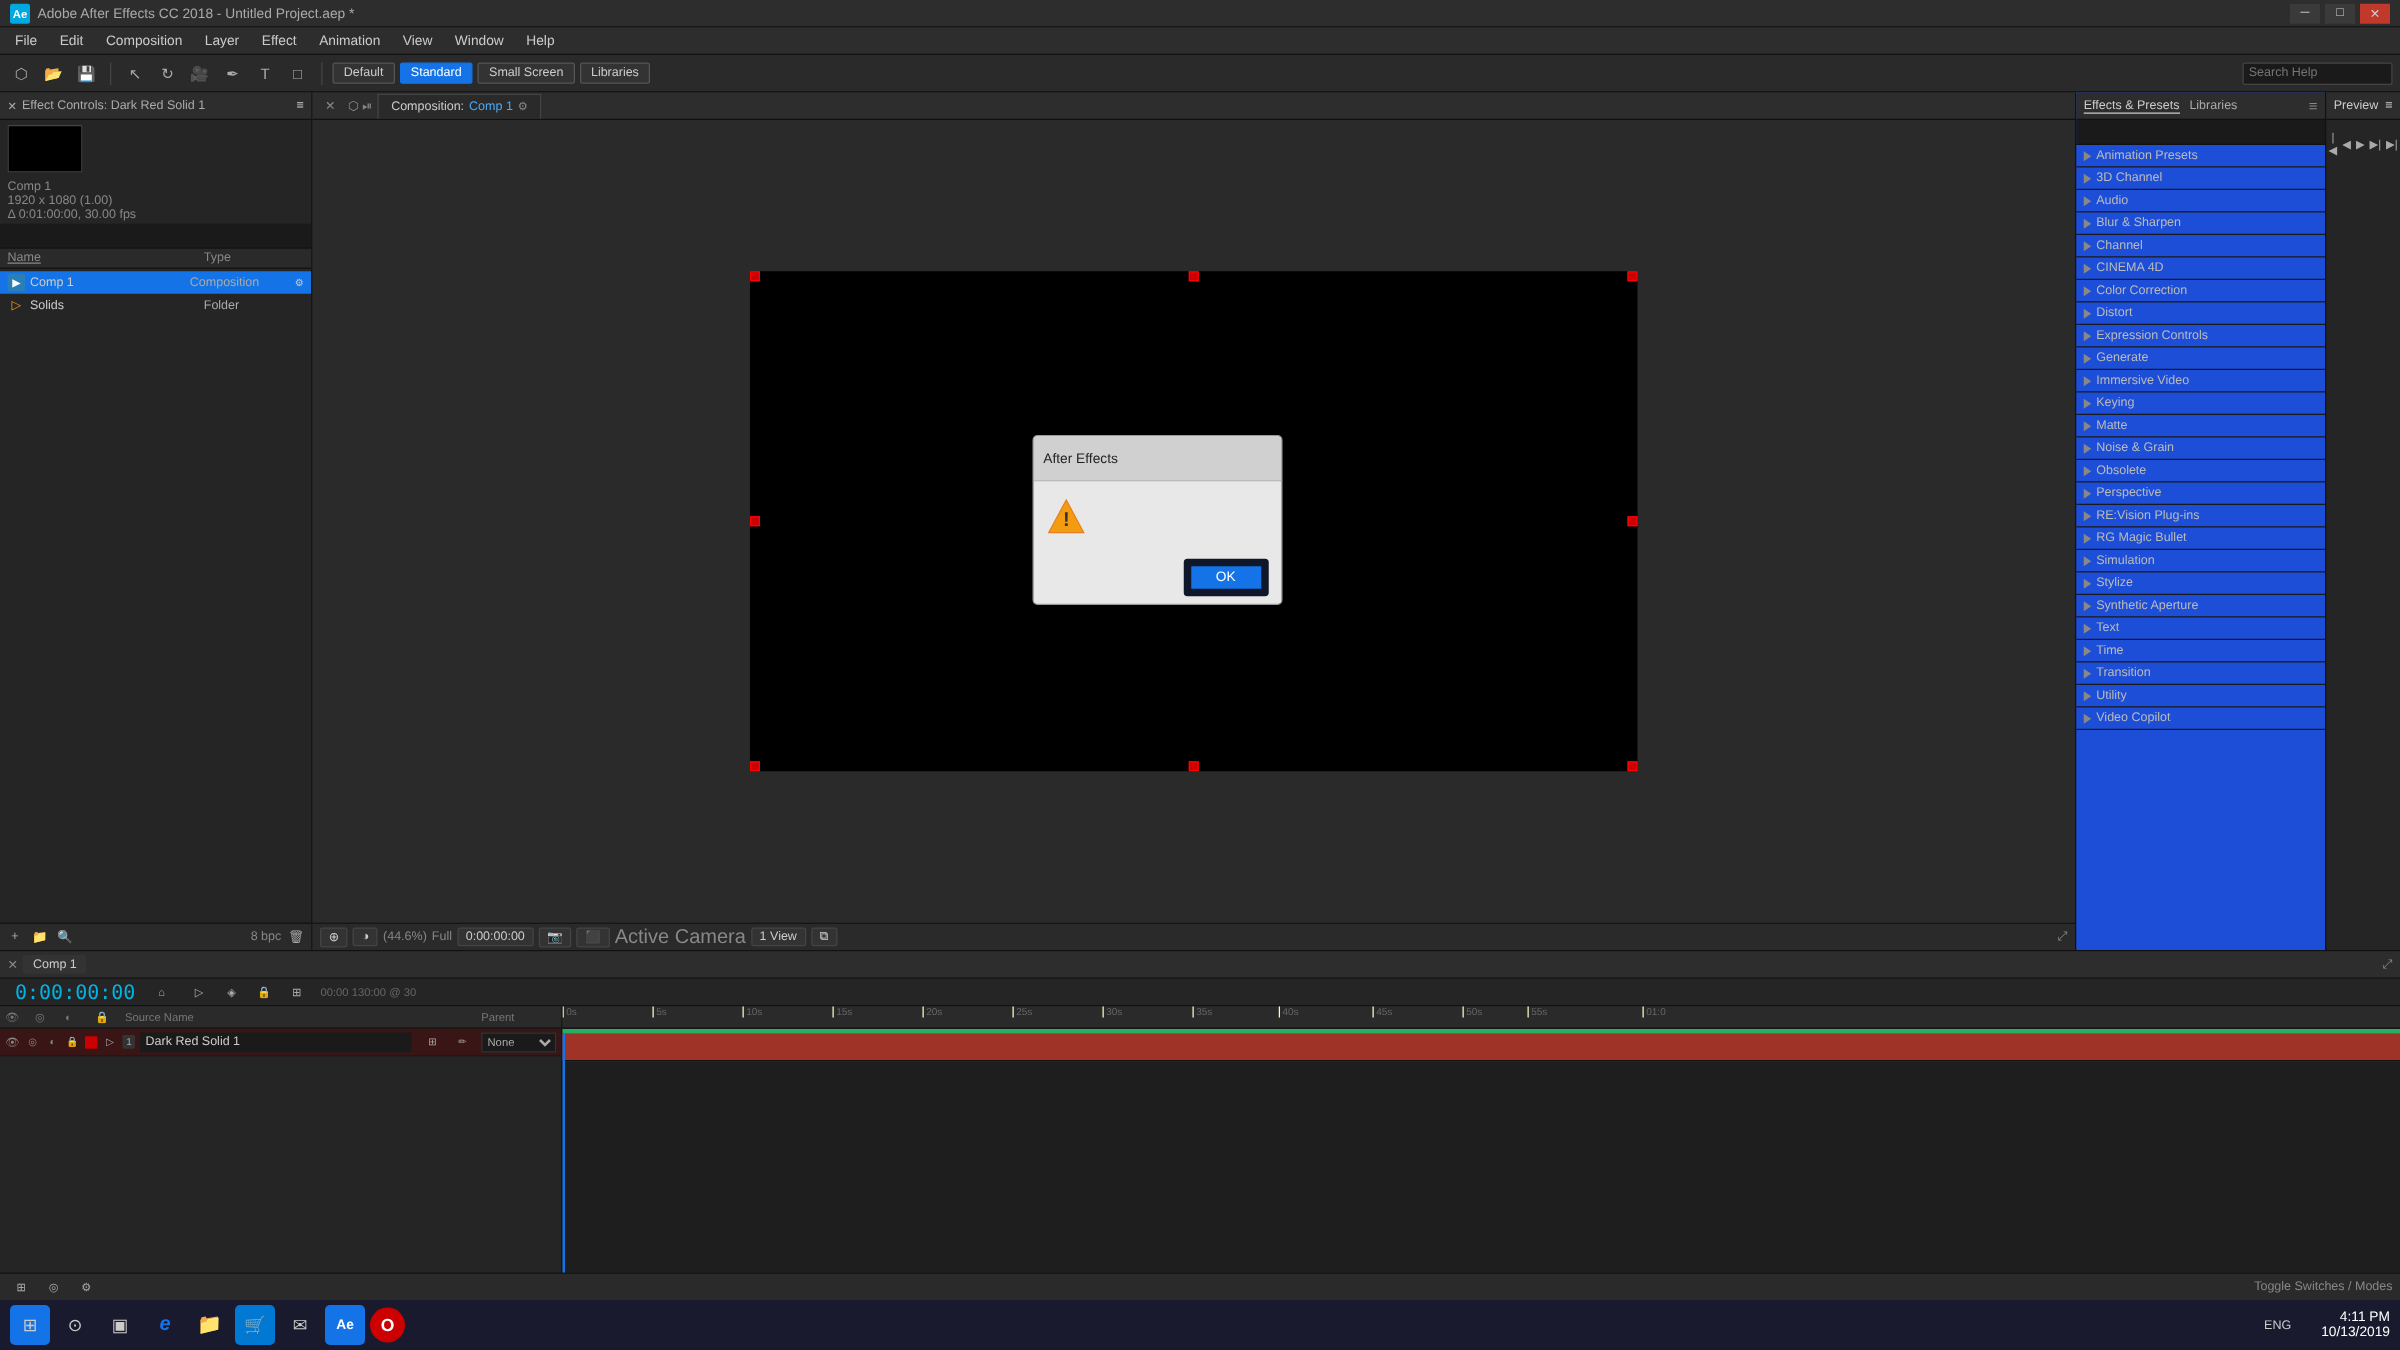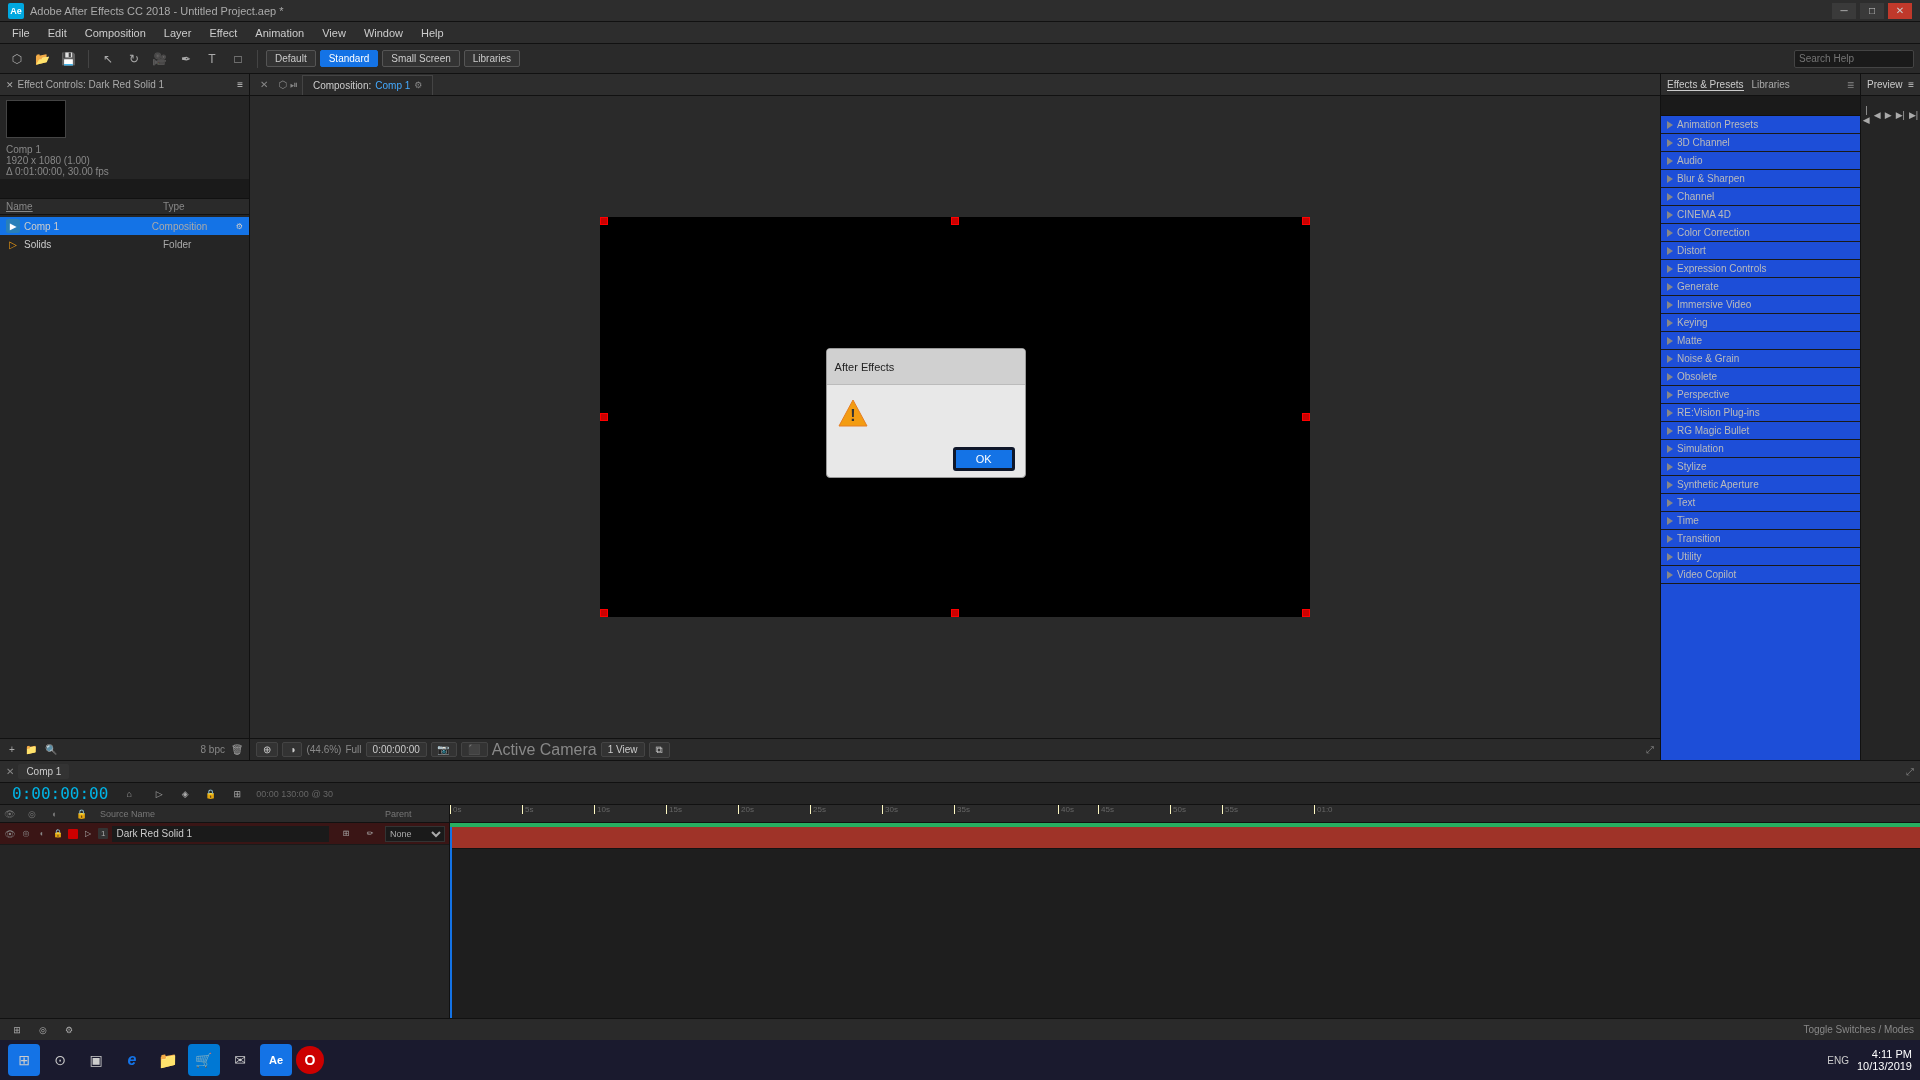--- a/index.html
+++ b/index.html
@@ -585,21 +585,21 @@
       line-height: 1.5;
     }
     #dialog-footer {
       padding: 6px 10px;
       display: flex;
       justify-content: flex-end;
     }
     #ok-button {
       padding: 3px 20px;
       background: #1473e6;
-      border: 3px solid #0f172a;
+      border: 6px solid #0f172a;
       border-radius: 3px;
       color: white;
       font-size: 11px;
       cursor: pointer;
     }
 
     
     #taskbar {
       position: fixed;
       bottom: 0;
@@ -620,21 +620,21 @@
       align-items: center;
       justify-content: center;
       border-radius: 4px;
       cursor: pointer;
       font-size: 16px;
     }
     #taskbar-right {
       margin-left: auto;
       display: flex;
       align-items: center;
-      gap: 8px;
+      gap: 24px;
       font-size: 10px;
       color: #ccc;
     }
     #clock {
       text-align: right;
       font-size: 11px;
       color: white;
     }
 
     
@@ -994,21 +994,21 @@
       <div id="ruler-track">
 
       <span class="time-marker" style="left: 0px;">0s</span>
           <span class="time-marker" style="left: 72px;">5s</span>
           <span class="time-marker" style="left: 144px;">10s</span>
           <span class="time-marker" style="left: 216px;">15s</span>
           <span class="time-marker" style="left: 288px;">20s</span>
           <span class="time-marker" style="left: 360px;">25s</span>
           <span class="time-marker" style="left: 432px;">30s</span>
           <span class="time-marker" style="left: 504px;">35s</span>
-          <span class="time-marker" style="left: 608px;">40s</span>
+          <span class="time-marker" style="left: 573px;">40s</span>
           <span class="time-marker" style="left: 648px;">45s</span>
           <span class="time-marker" style="left: 720px;">50s</span>
           <span class="time-marker" style="left: 772px;">55s</span>
           <span class="time-marker" style="left: 864px;">01:0</span>
         </div>
 
       <div style="height:4px; background:#27ae60; width:100%;"></div>
       <div id="timeline-tracks">
         <div id="playhead"></div>
         <div class="track-layer"></div>

